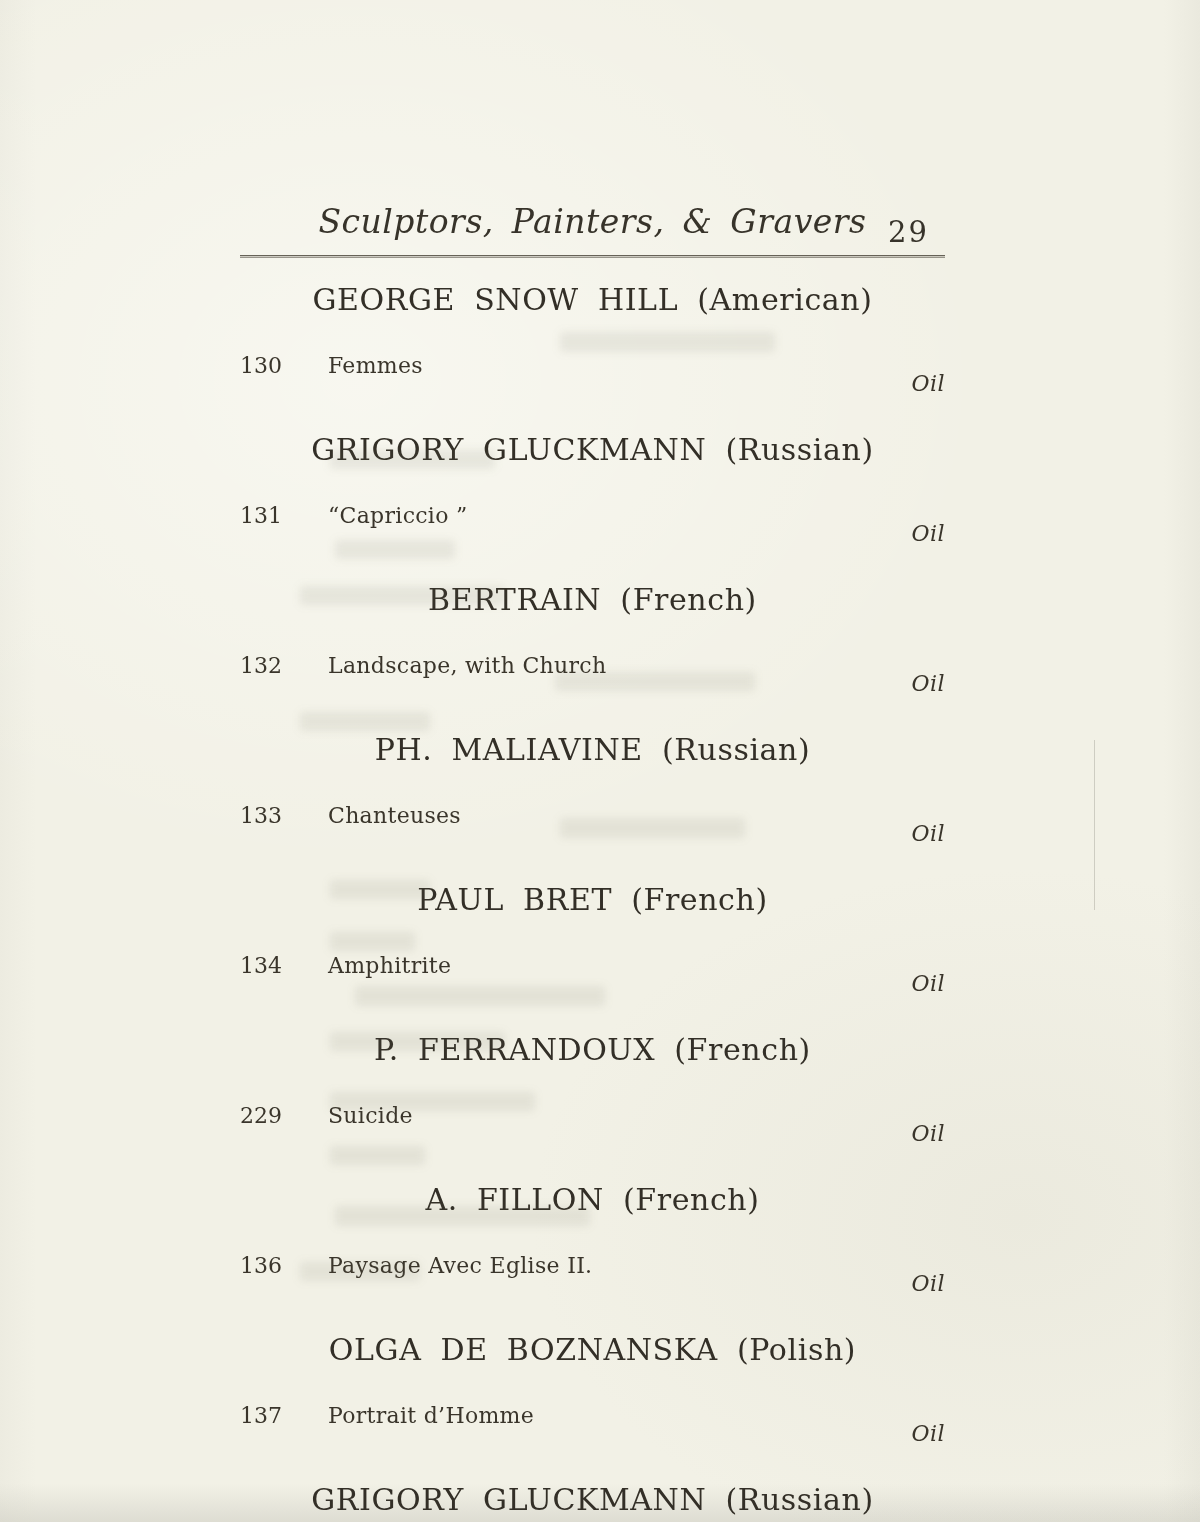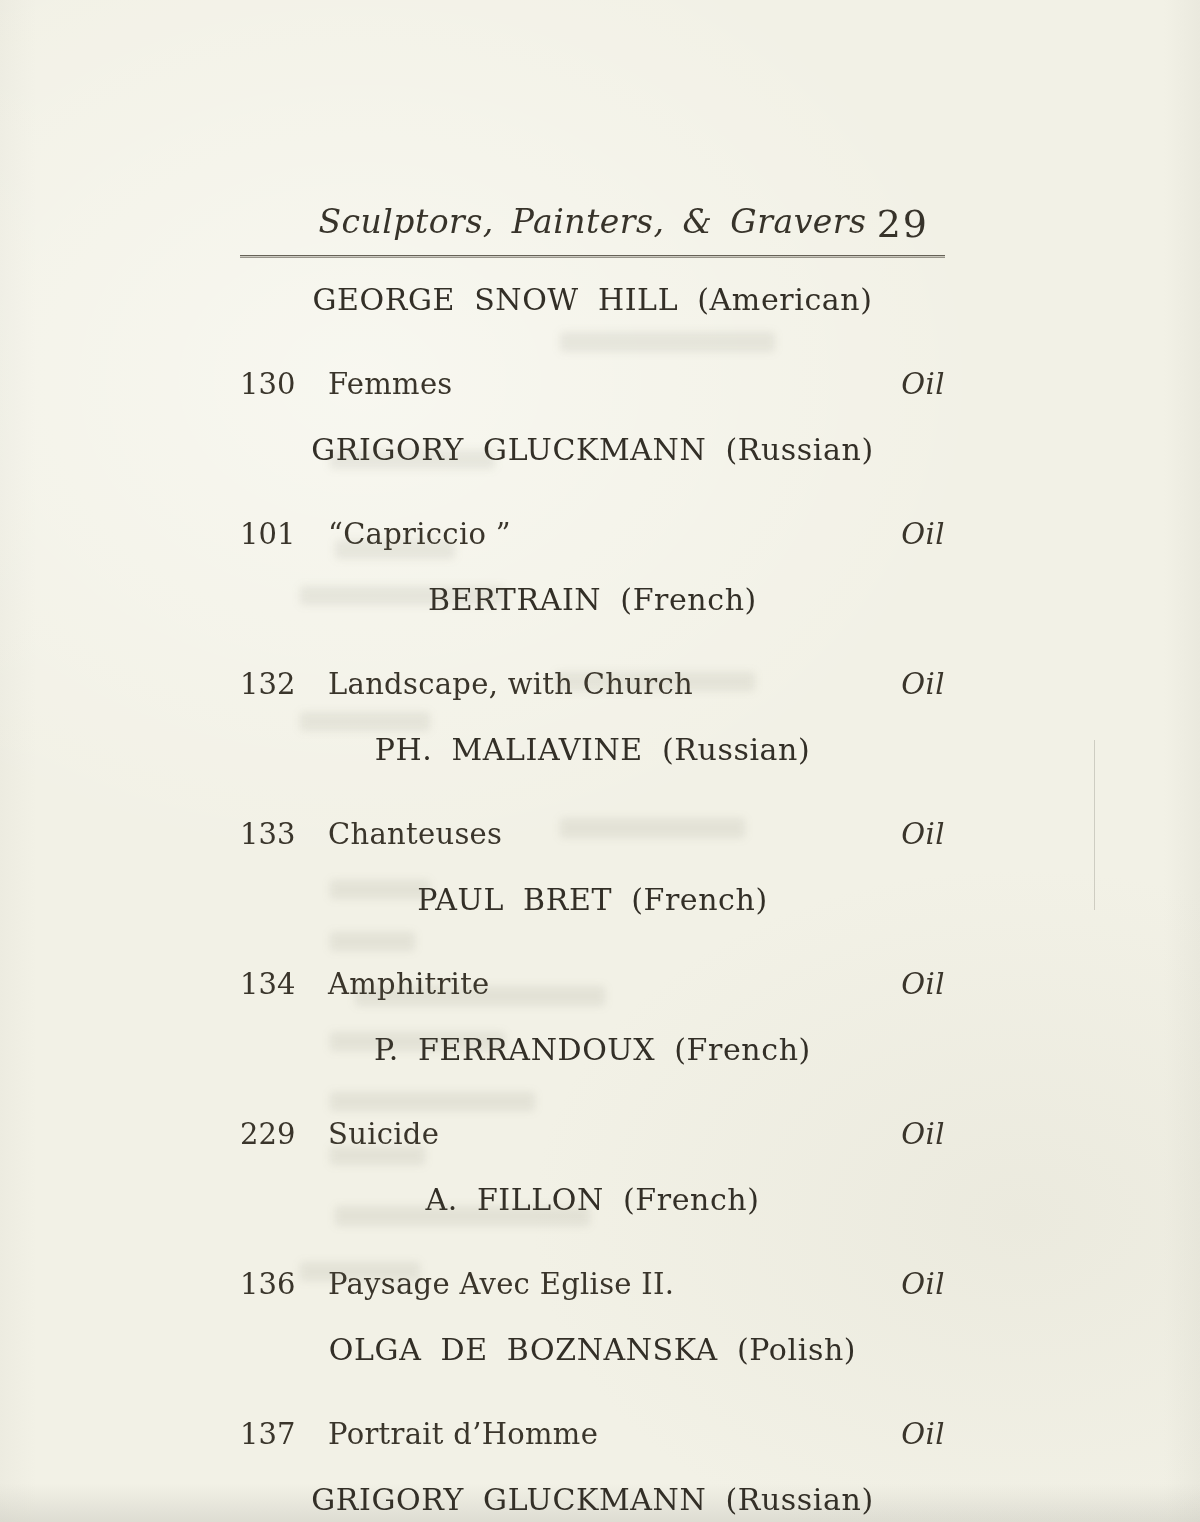--- a/index.html
+++ b/index.html
@@ -34,22 +34,22 @@
   .running-title {
     font-style: italic;
     font-size: 33px;
     letter-spacing: 0.5px;
     word-spacing: 7px;
     color: #37332a;
   }
   .page-number {
     position: absolute;
     right: 16px;
-    top: 2px;
-    font-size: 38px;
+    top: 10px;
+    font-size: 29px;
     letter-spacing: 2px;
     color: #37332a;
   }
   .header-rule {
     margin-top: 12px;
     height: 3px;
     background:
       linear-gradient(to bottom,
         rgba(78,73,62,0.85) 0px, rgba(78,73,62,0.85) 1px,
         rgba(78,73,62,0.25) 1px, rgba(78,73,62,0.25) 2px,
@@ -66,22 +66,22 @@
     text-align: center;
     font-weight: normal;
     font-size: 30px;
     line-height: 35px;
     letter-spacing: 0.6px;
     word-spacing: 9px;
     color: #332f27;
   }
   .work-row {
     display: flex;
-    align-items: flex-end;
-    font-size: 29px;
+    align-items: center;
+    font-size: 22px;
     line-height: 34px;
     color: #3a352b;
   }
   .work-number {
     width: 54px;
     flex: 0 0 auto;
   }
   .work-title {
     flex: 1 1 auto;
     margin-left: 34px;
@@ -149,21 +149,21 @@
         <div class="work-row">
           <span class="work-number">130</span>
           <span class="work-title">Femmes</span>
           <span class="work-medium">Oil</span>
         </div>
       </section>
 
       <section class="entry">
         <h2 class="artist-line"><span class="artist-name">GRIGORY GLUCKMANN</span> <span class="artist-nationality">(Russian)</span></h2>
         <div class="work-row">
-          <span class="work-number">101</span>
+          <span class="work-number">131</span>
           <span class="work-title">“Capriccio ”</span>
           <span class="work-medium">Oil</span>
         </div>
       </section>
 
       <section class="entry">
         <h2 class="artist-line"><span class="artist-name">BERTRAIN</span> <span class="artist-nationality">(French)</span></h2>
         <div class="work-row">
           <span class="work-number">132</span>
           <span class="work-title">Landscape, with Church</span>

